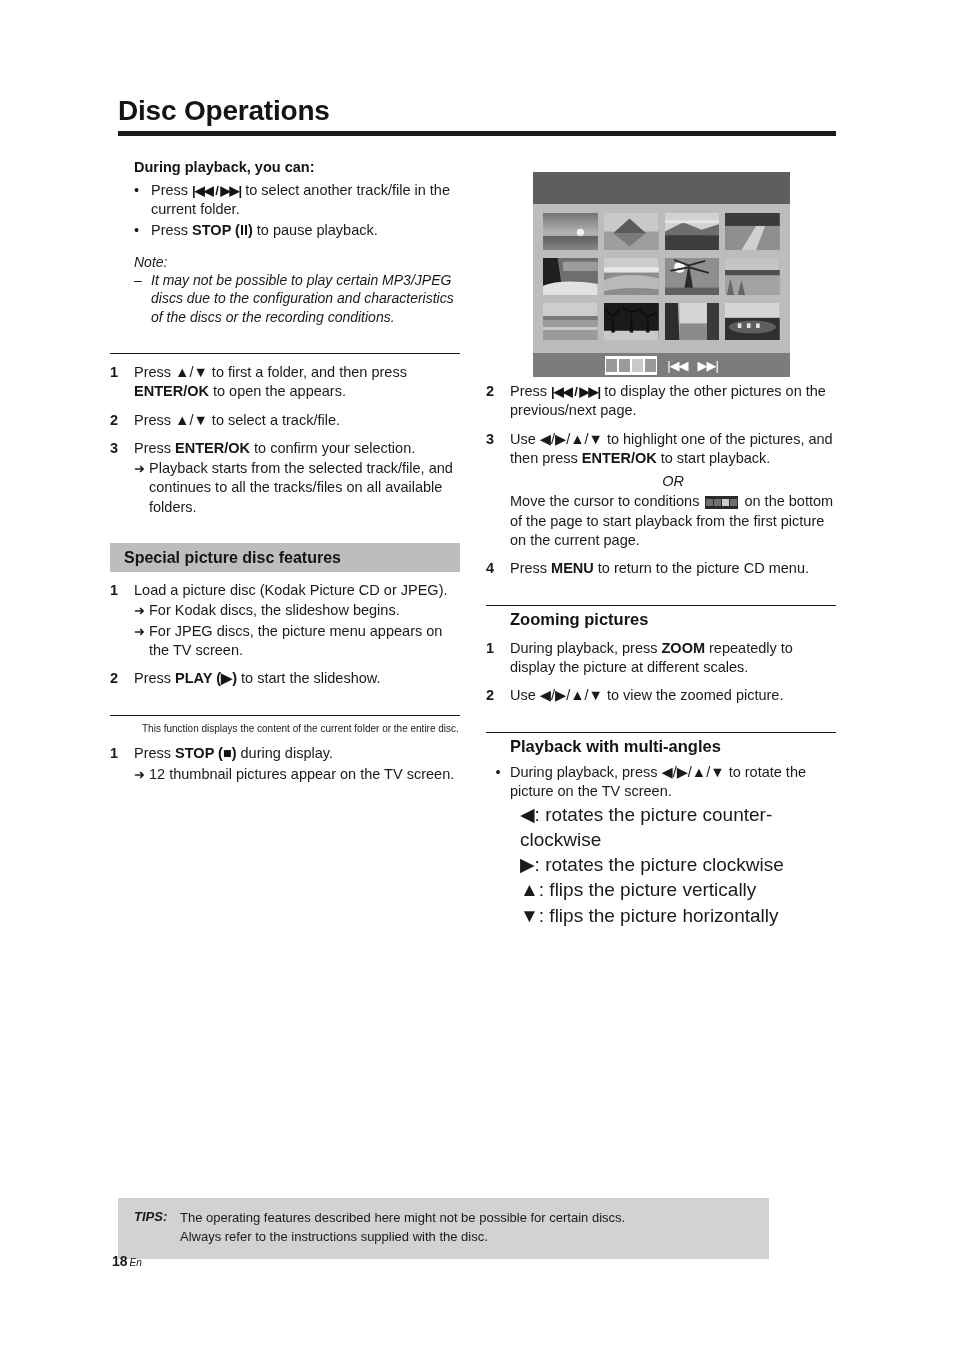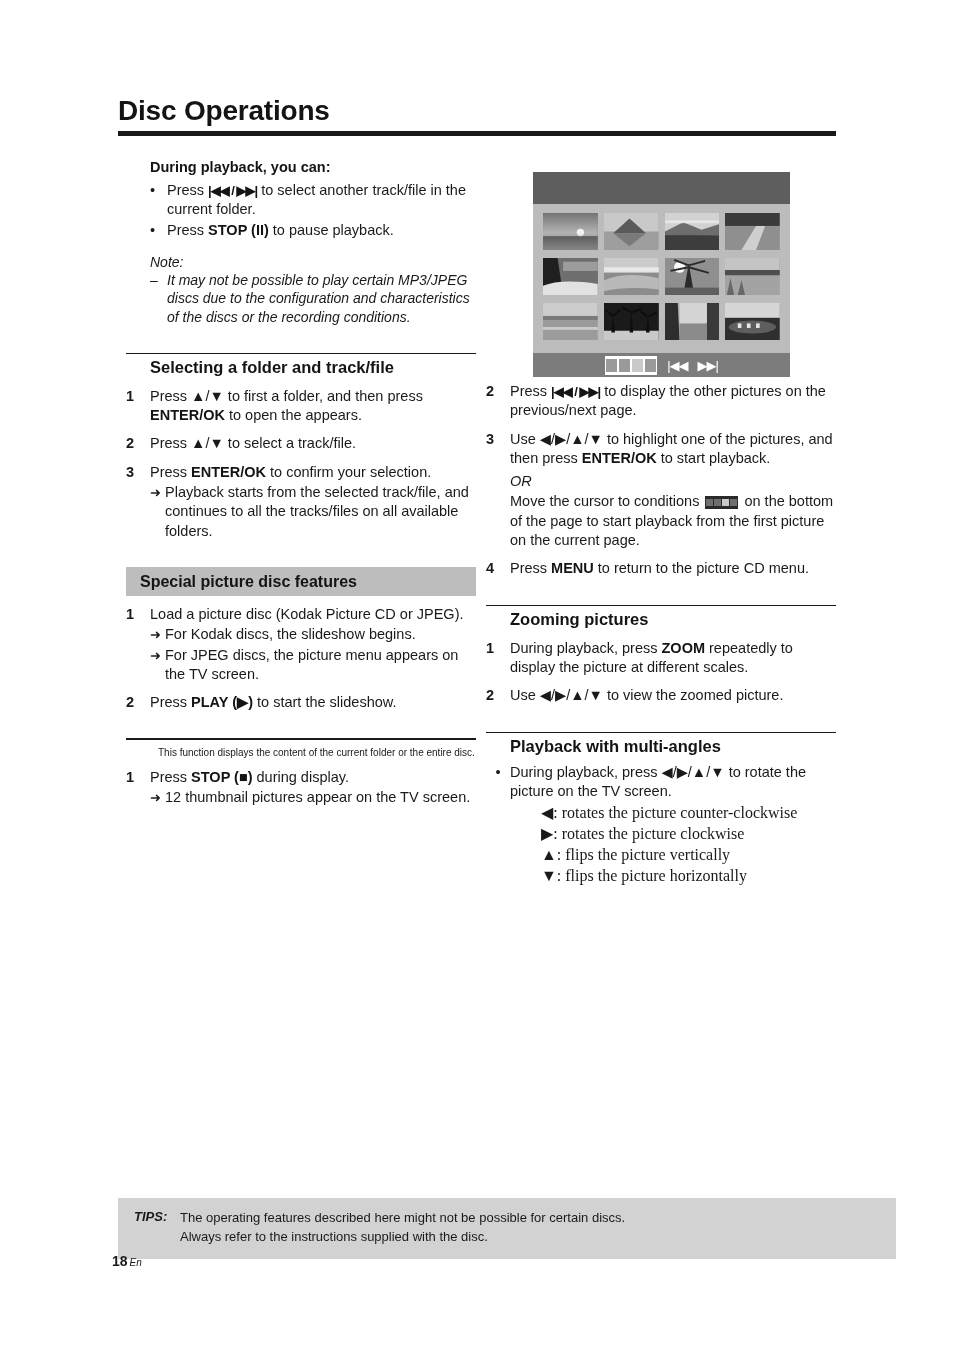--- a/index.html
+++ b/index.html
@@ -41,21 +41,21 @@
   .title-rule {
     margin-top: 6px;
     height: 5px;
     background: #1a1a1a;
     width: 718px;
   }
 
   
   .col-left {
     position: absolute;
-    left: 126px;
+    left: 110px;
     top: 152px;
     width: 350px;
   }
   .col-right {
     position: absolute;
     left: 486px;
     top: 152px;
     width: 350px;
   }
 
@@ -152,27 +152,27 @@
     margin-top: 1px;
   }
   .arrow-glyph {
     flex: 0 0 15px;
     font-size: 13px;
     padding-top: 1px;
   }
   .arrow-text { flex: 1; }
 
   .sub-line {
-    font-size: 16px;
+    font-size: 19px;
     line-height: 1.33;
-    margin-left: 31px;
-    font-family: Liberation Serif, serif;
+    margin-left: 10px;
   }
 
   .or-line {
+    text-align: center;
     font-style: italic;
     font-size: 14.5px;
     margin: 4px 0 1px 0;
   }
 
   b, strong { font-weight: bold; color: #141414; }
 
   
   .xport { letter-spacing: -1px; font-size: 13px; }
 
@@ -252,21 +252,21 @@
     border-bottom: 2px solid #2a2a2a;
     box-sizing: border-box;
   }
   .film-inline span.lit { background: #c9c9c9; }
 
   
   .tips {
     position: absolute;
     left: 118px;
     top: 1198px;
-    width: 778px;
+    width: 651px;
     background: #d2d2d2;
     display: flex;
     padding: 11px 0 12px 0;
   }
   .tips-label {
     flex: 0 0 62px;
     font-style: italic;
     font-weight: bold;
     font-size: 13px;
     padding-left: 16px;
@@ -318,21 +318,20 @@
 
       <div class="note-head">Note:</div>
       <div class="note-row">
         <div class="note-dash">–</div>
         <div>It may not be possible to play certain MP3/JPEG discs due to the configuration and characteristics of the discs or the recording conditions.</div>
       </div>
     </div>
 
     <div class="section">
       <div class="sec-rule"></div>
-      <div class="sec-title">Selecting a folder and track/file</div>
 
       <div class="step">
         <div class="step-num">1</div>
         <div class="step-body"><span>Press ▲/▼ to first a folder, and then press </span><b>ENTER/OK</b><span> to open the appears.</span></div>
       </div>
 
       <div class="step">
         <div class="step-num">2</div>
         <div class="step-body">Press ▲/▼ to select a track/file.</div>
       </div>

